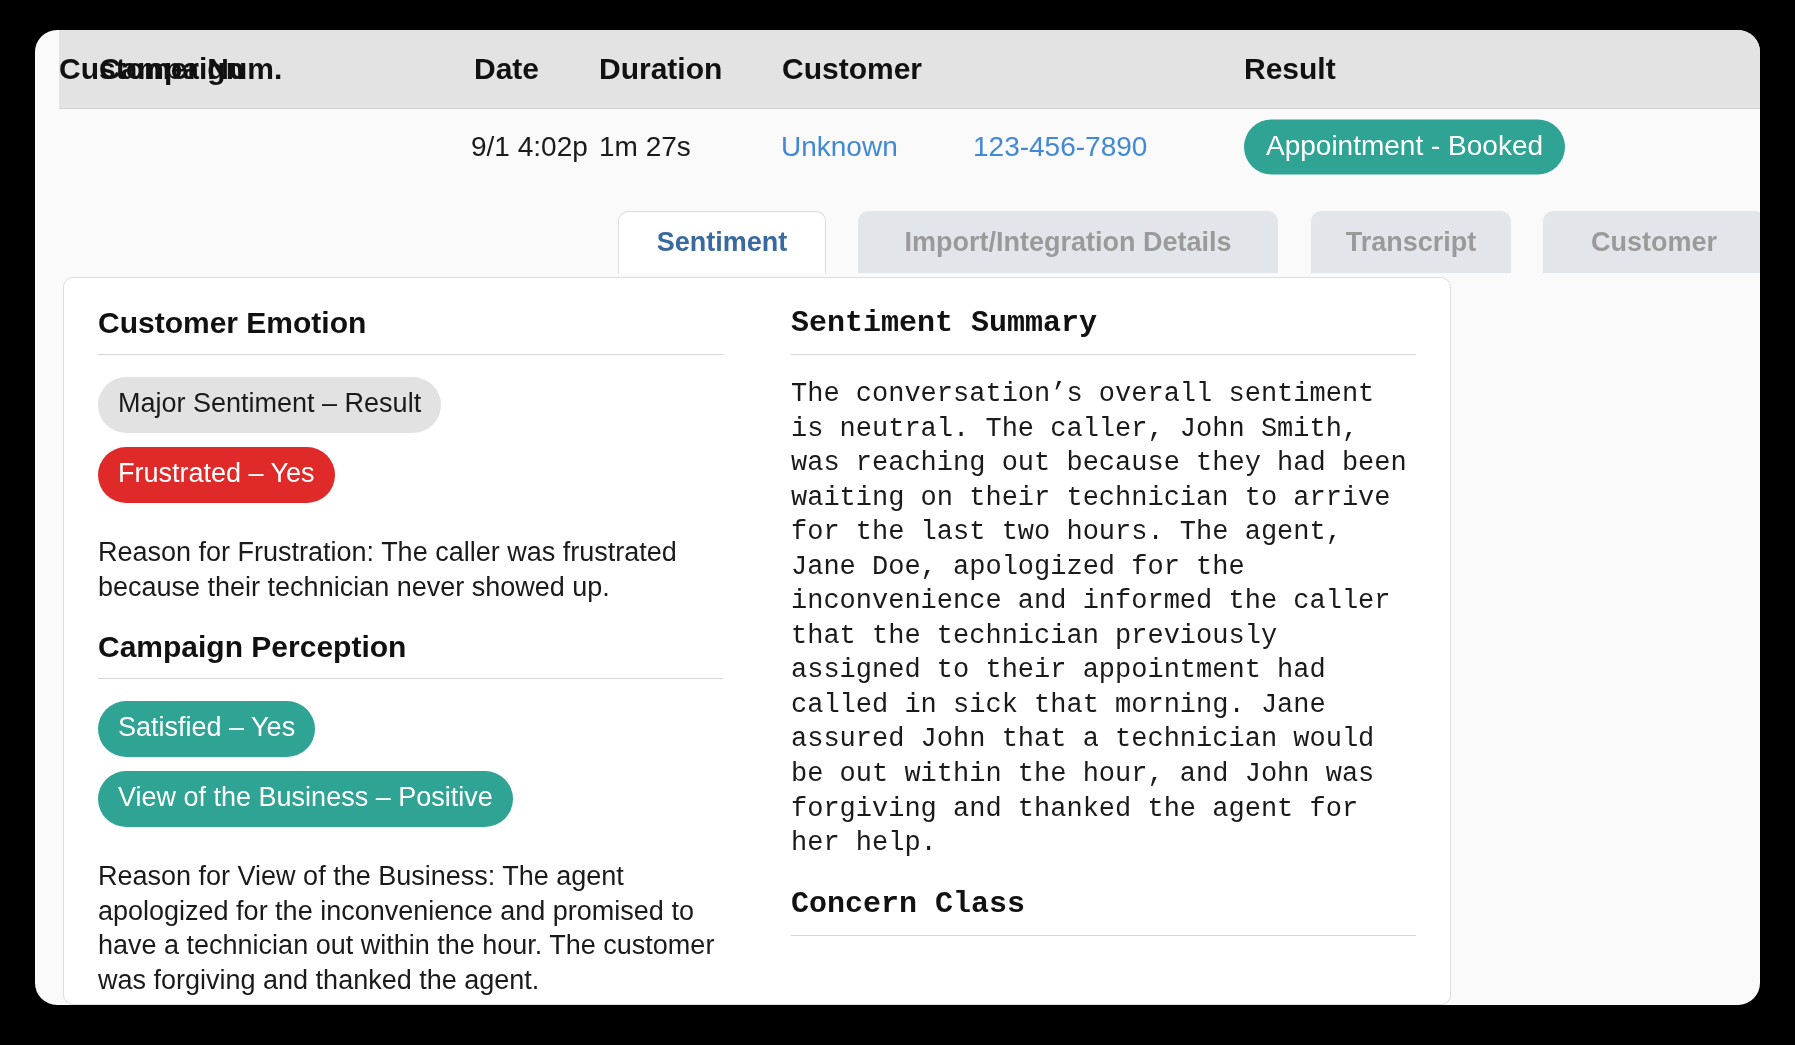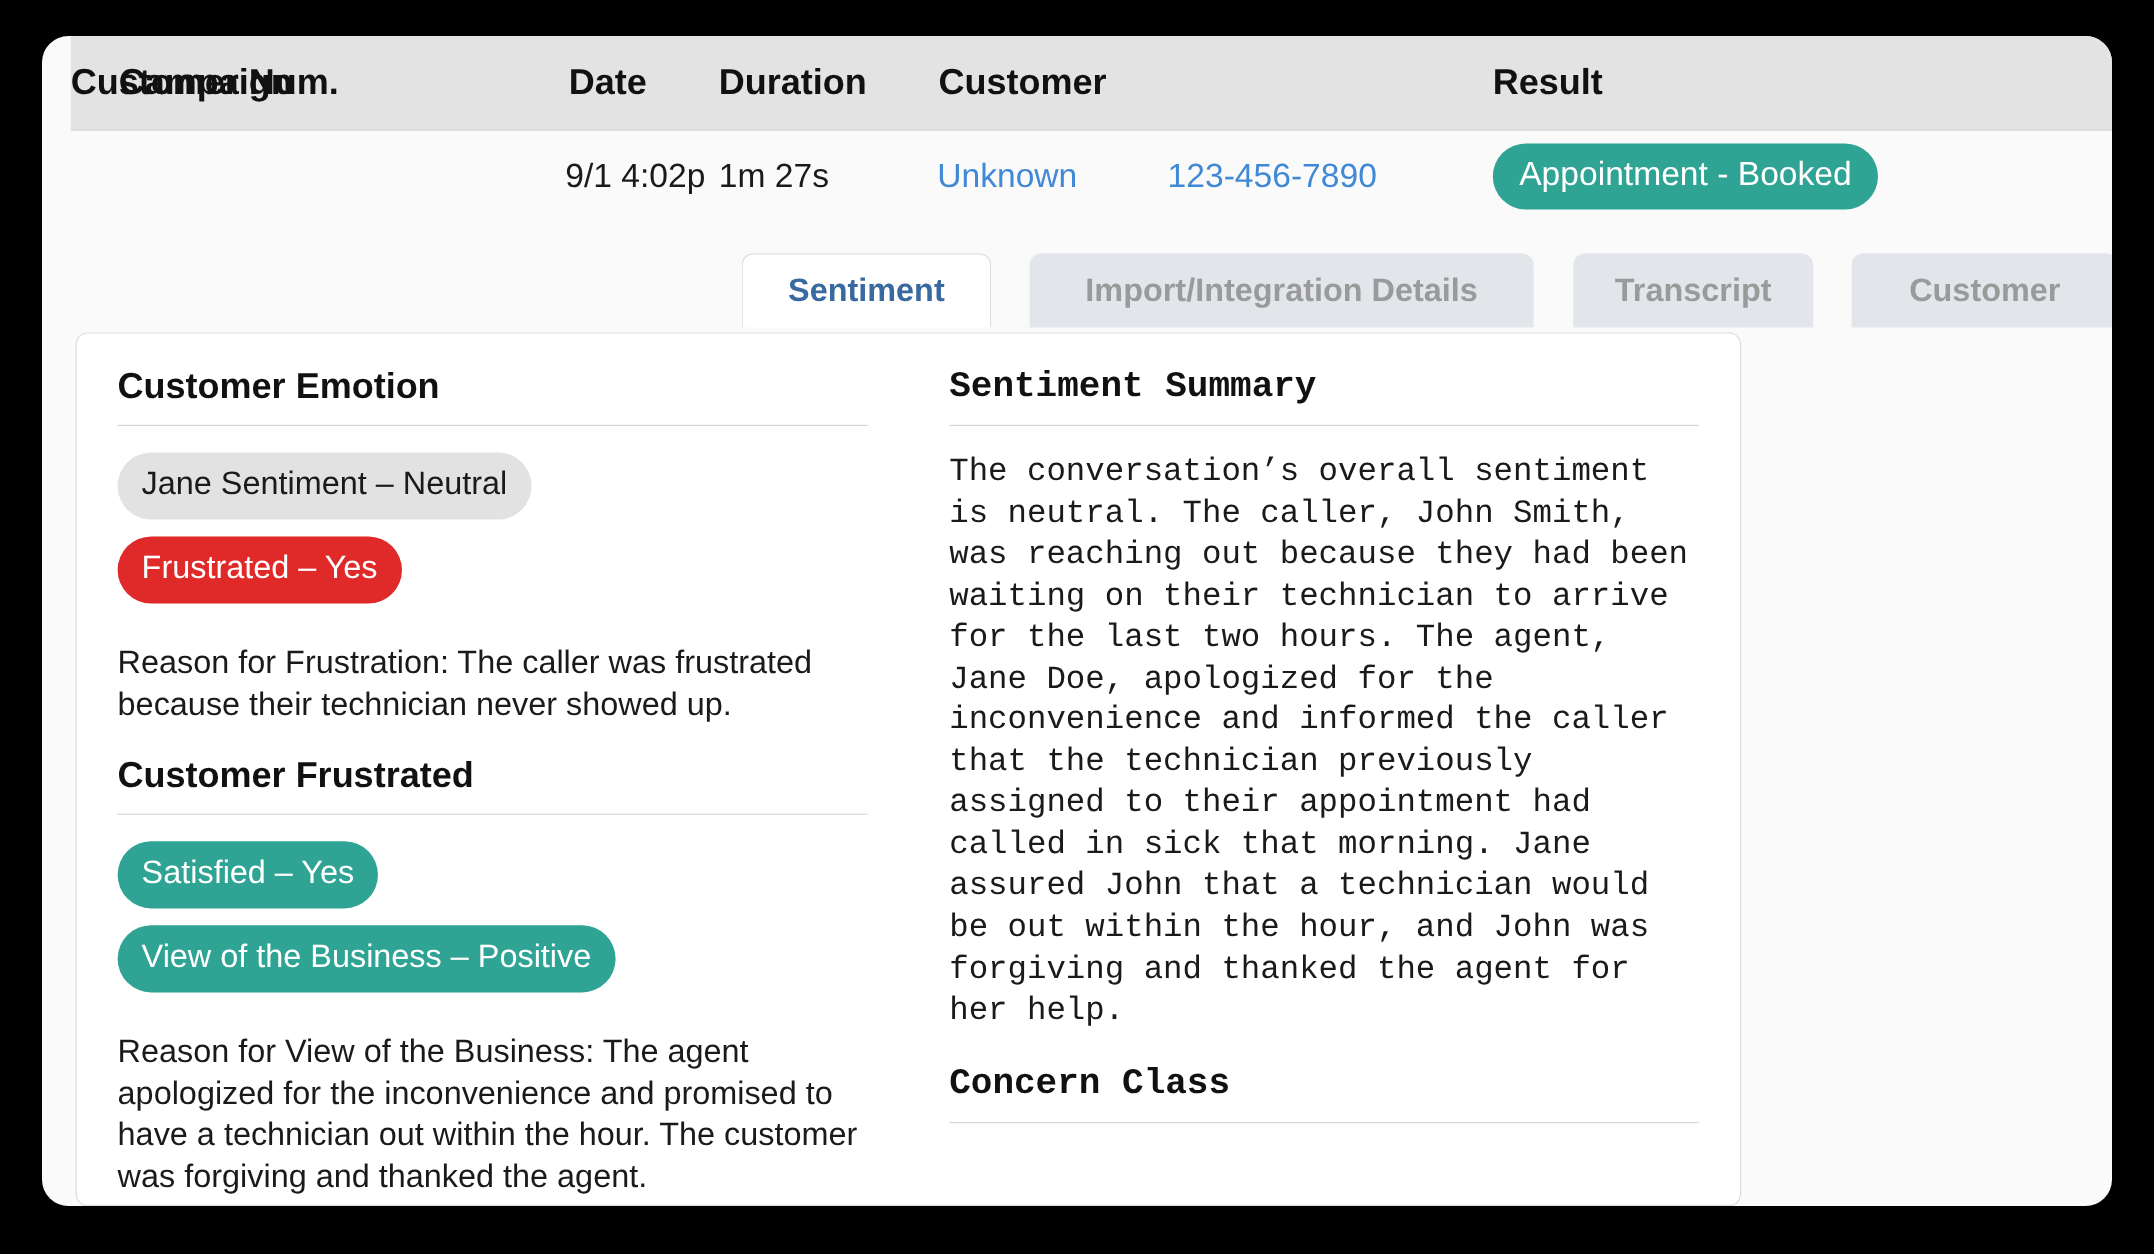--- a/index.html
+++ b/index.html
@@ -209,34 +209,34 @@
   </div>
 
   <div class="panel">
 
     <div class="col col-left">
 
       <div class="section-title">Customer Emotion</div>
       <div class="rule"></div>
 
       <div class="badge-row">
-        <span class="badge badge-neutral">Jane Sentiment – Neutral</span>
+        <span class="badge badge-neutral">Major Sentiment – Result</span>
       </div>
 
       <div class="badge-row">
         <span class="badge badge-red">Frustrated – Yes</span>
       </div>
 
       <div class="gap-md"></div>
 
       <p class="body-text">Reason for Frustration: The caller was frustrated because their technician never showed up.</p>
 
       <div class="gap-lg"></div>
 
-      <div class="section-title">Customer Frustrated</div>
+      <div class="section-title">Campaign Perception</div>
       <div class="rule"></div>
 
       <div class="badge-row">
         <span class="badge badge-teal">Satisfied – Yes</span>
       </div>
 
       <div class="badge-row">
         <span class="badge badge-teal">View of the Business – Positive</span>
       </div>
 

